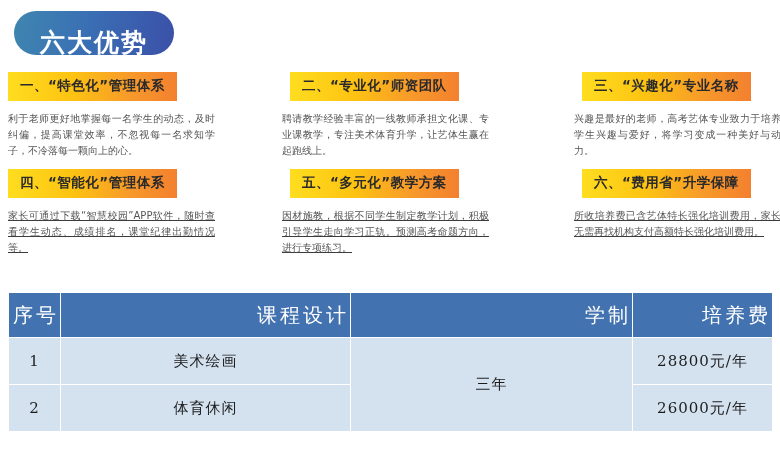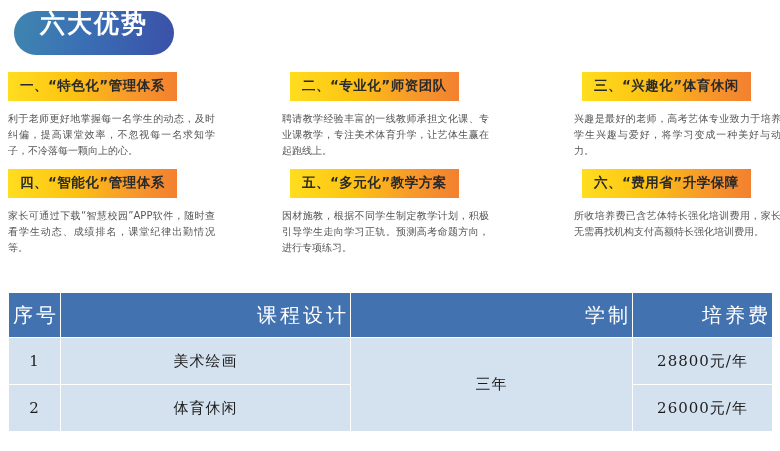--- a/index.html
+++ b/index.html
@@ -18,21 +18,21 @@
 
   
   .banner {
     position: absolute;
     left: 14px;
     top: 11px;
     width: 160px;
     height: 44px;
     background: linear-gradient(100deg, #3f86b0 0%, #3a6fb4 45%, #3b50a8 100%);
     display: flex;
-    align-items: flex-start;
+    align-items: flex-end;
     justify-content: center;
     border-radius: 22px;
   }
   .banner-text {
     color: #ffffff;
     font-size: 25px;
     font-weight: bold;
     letter-spacing: 2px;
     font-family: "DejaVu Sans", "Liberation Sans", sans-serif;
     line-height: 1;
@@ -47,21 +47,21 @@
     height: 200px;
   }
   .feature {
     position: absolute;
     width: 215px;
   }
   .feature.col1 { left: 8px; }
   .feature.col2 { left: 282px; }
   .feature.col3 { left: 574px; }
   .feature.row1 { top: 0px; }
-  .feature.row2 { top: 97px; }
+  .feature.row2 { top: 97px; text-decoration: underline; }
 
   .feature-title {
     display: inline-block;
     background: linear-gradient(90deg, #ffdd1f 0%, #fdc312 38%, #f79a2a 72%, #f3802f 100%);
     color: #2a2a2a;
     font-size: 13.5px;
     font-weight: bold;
     padding: 5px 12px 6px 12px;
     letter-spacing: 0.5px;
     white-space: nowrap;
@@ -136,21 +136,21 @@
     <div class="feature-title">一、“特色化”管理体系</div>
     <div class="feature-body">利于老师更好地掌握每一名学生的动态，及时纠偏，提高课堂效率，不忽视每一名求知学子，不冷落每一颗向上的心。</div>
   </div>
 
   <div class="feature col2 row1">
     <div class="feature-title">二、“专业化”师资团队</div>
     <div class="feature-body">聘请教学经验丰富的一线教师承担文化课、专业课教学，专注美术体育升学，让艺体生赢在起跑线上。</div>
   </div>
 
   <div class="feature col3 row1">
-    <div class="feature-title">三、“兴趣化”体育休闲</div>
+    <div class="feature-title">三、“兴趣化”专业名称</div>
     <div class="feature-body">兴趣是最好的老师，高考艺体专业致力于培养学生兴趣与爱好，将学习变成一种美好与动力。</div>
   </div>
 
   <div class="feature col1 row2">
     <div class="feature-title">四、“智能化”管理体系</div>
     <div class="feature-body">家长可通过下载“智慧校园”APP软件，随时查看学生动态、成绩排名，课堂纪律出勤情况等。</div>
   </div>
 
   <div class="feature col2 row2">
     <div class="feature-title">五、“多元化”教学方案</div>

